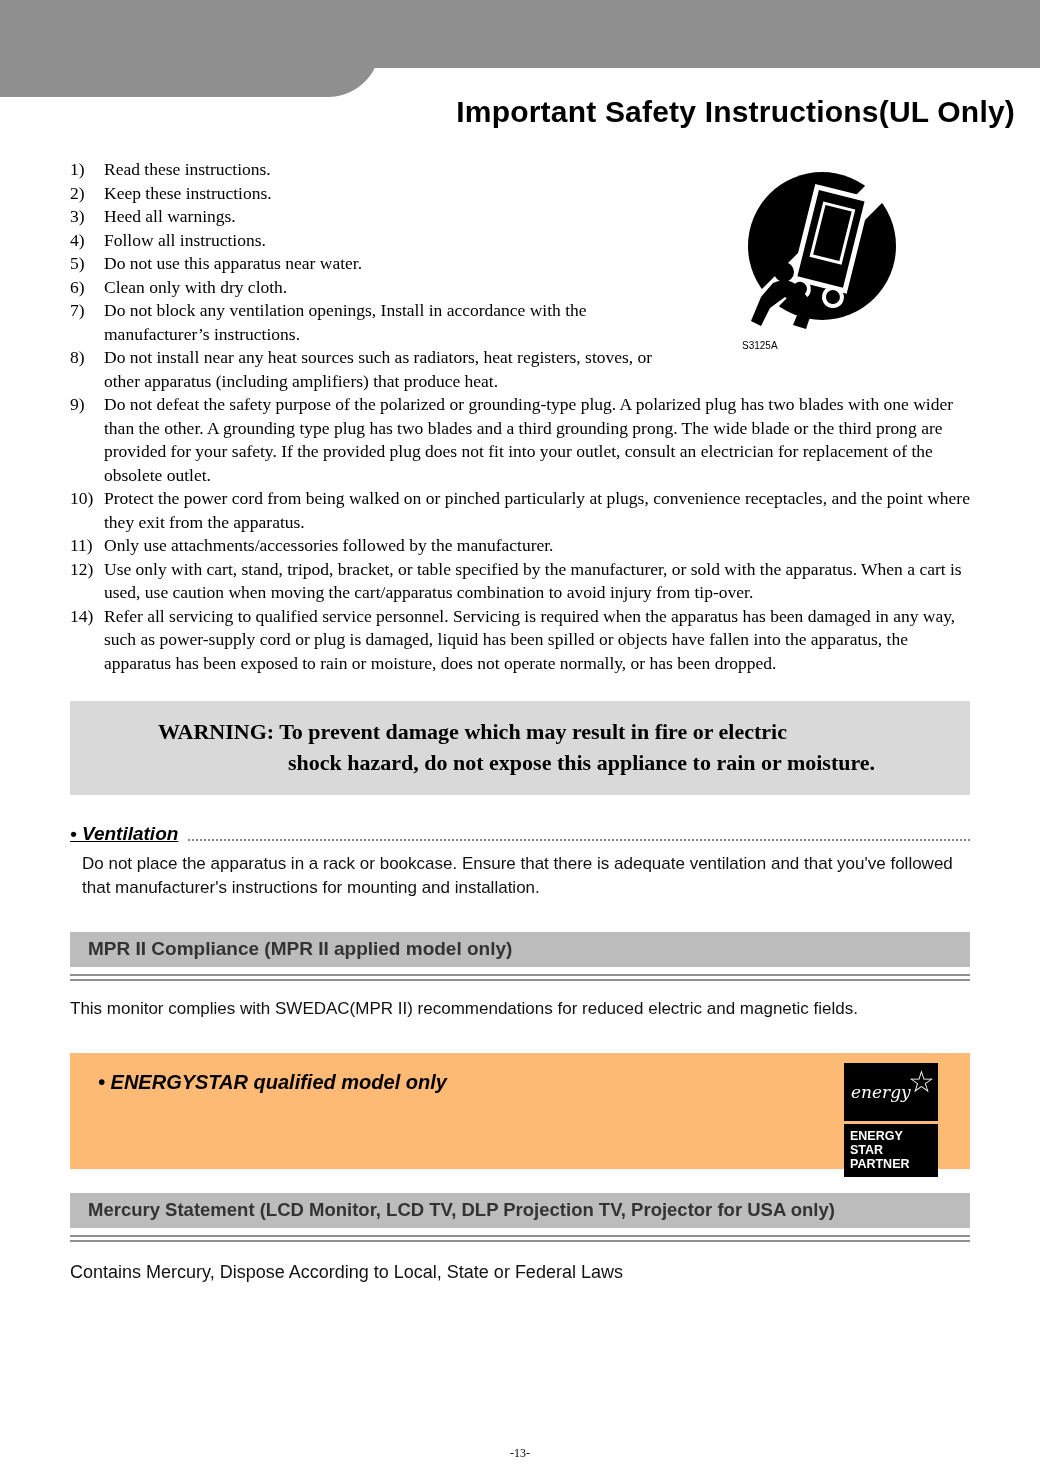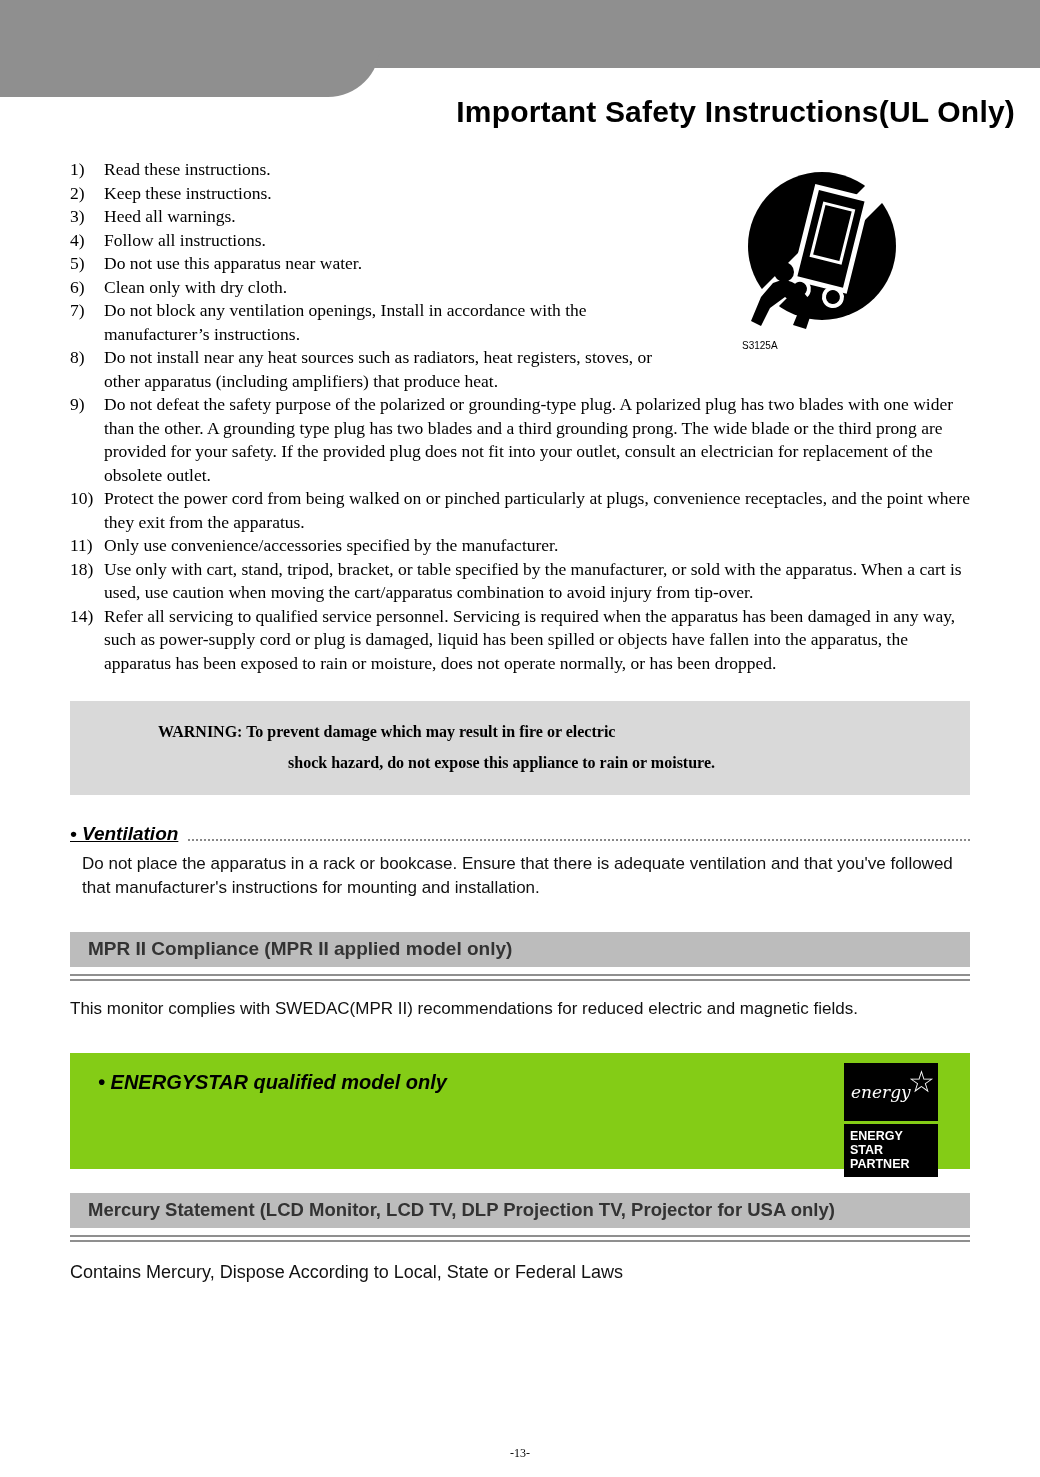--- a/index.html
+++ b/index.html
@@ -27,21 +27,21 @@
   .inst { padding-left:34px; text-indent:-34px; }
   .inst .num { display:inline-block; width:34px; text-indent:0; }
 
   .tip-box { float:right; width:295px; height:198px; display:flex; justify-content:center; align-items:flex-end; padding-top:8px; }
 
   
   .warning-box {
     margin-top:26px; background:#d9d9d9;
     padding:15px 30px 17px 30px;
     font-family:"Liberation Serif", serif; font-weight:bold;
-    font-size:16px; line-height:31px; color:#000;
+    font-size:22px; line-height:31px; color:#000;
   }
   .warning-box .w1 { margin-left:58px; }
   .warning-box .w2 { margin-left:188px; }
 
   
   .vent { margin-top:28px; }
   .vent-head { display:flex; align-items:flex-end;text-decoration:underline; }
   .vent-head .vh-text { font-size:19px; font-weight:bold; font-style:italic; white-space:nowrap; }
   .vent-head .dotted { flex:1; border-bottom:2px dotted #888; margin:0 0 4px 10px; }
   .vent-body { margin-top:7px; padding-left:12px; font-size:17px; line-height:24px; color:#111; }
@@ -52,21 +52,21 @@
     font-weight:bold; padding:6px 18px 7px 18px;
   }
   .bar.mpr { margin-top:32px; font-size:19px; }
   .bar.mercury { margin-top:24px; font-size:18.5px; }
   .double-rule { margin-top:7px; height:7px; border-top:2px solid #8f8f8f; border-bottom:2px solid #8f8f8f; }
   .mpr-body { margin-top:18px; font-size:17px; color:#111; }
   .mercury-body { margin-top:20px; font-size:18px; color:#111; }
 
   
   .es-box {
-    position:relative; margin-top:34px; background:#84cc16;
+    position:relative; margin-top:34px; background:#fdba74;
     padding:18px 150px 22px 28px; min-height:116px;
   }
   .es-head { font-size:20px; font-weight:bold; font-style:italic; }
   .es-body { margin-top:11px; padding-left:16px; font-size:17.5px; line-height:24px; color:#111; }
   .es-logo { position:absolute; top:10px; right:32px; width:94px; }
   .es-logo-top {
     position:relative; background:#000; height:58px; color:#fff;
     display:flex; align-items:center; padding-left:7px;
   }
   .es-logo-top .script { font-family:"DejaVu Serif", serif; font-style:italic; font-size:17px; }
@@ -137,25 +137,25 @@
 
         <div class="inst">
           <span class="num">9)</span><span>Do not defeat the safety purpose of the polarized or grounding-type plug. A polarized plug has two blades with one wider than the other. A grounding type plug has two blades and a third grounding prong. The wide blade or the third prong are provided for your safety. If the provided plug does not fit into your outlet, consult an electrician for replacement of the obsolete outlet.</span>
         </div>
 
         <div class="inst">
           <span class="num">10)</span><span>Protect the power cord from being walked on or pinched particularly at plugs, convenience receptacles, and the point where they exit from the apparatus.</span>
         </div>
 
         <div class="inst">
-          <span class="num">11)</span><span>Only use convenience/accessories specified by the manufacturer.</span>
-        </div>
-
-        <div class="inst">
-          <span class="num">18)</span><span>Use only with cart, stand, tripod, bracket, or table specified by the manufacturer, or sold with the apparatus. When a cart is used, use caution when moving the cart/apparatus combination to avoid injury from tip-over.</span>
+          <span class="num">11)</span><span>Only use attachments/accessories followed by the manufacturer.</span>
+        </div>
+
+        <div class="inst">
+          <span class="num">12)</span><span>Use only with cart, stand, tripod, bracket, or table specified by the manufacturer, or sold with the apparatus. When a cart is used, use caution when moving the cart/apparatus combination to avoid injury from tip-over.</span>
         </div>
 
 
         <div class="inst">
           <span class="num">14)</span><span>Refer all servicing to qualified service personnel. Servicing is required when the apparatus has been damaged in any way, such as power-supply cord or plug is damaged, liquid has been spilled or objects have fallen into the apparatus, the apparatus has been exposed to rain or moisture, does not operate normally, or has been dropped.</span>
         </div>
       </div>
 
     <div class="warning-box">
       <div class="w1">WARNING: To prevent damage which may result in fire or electric</div>

